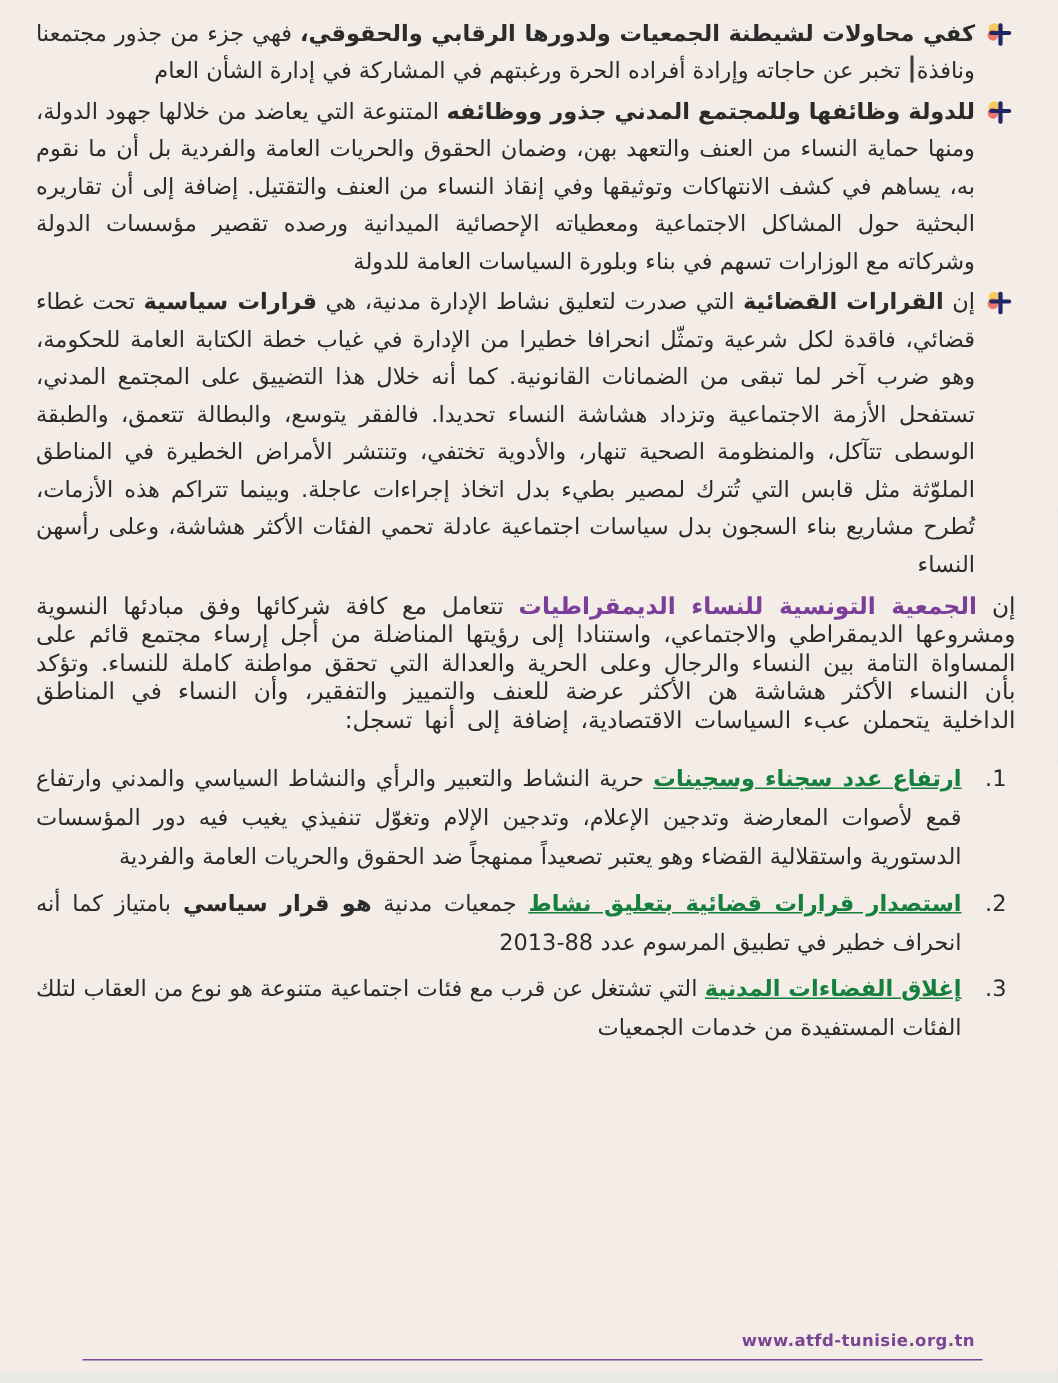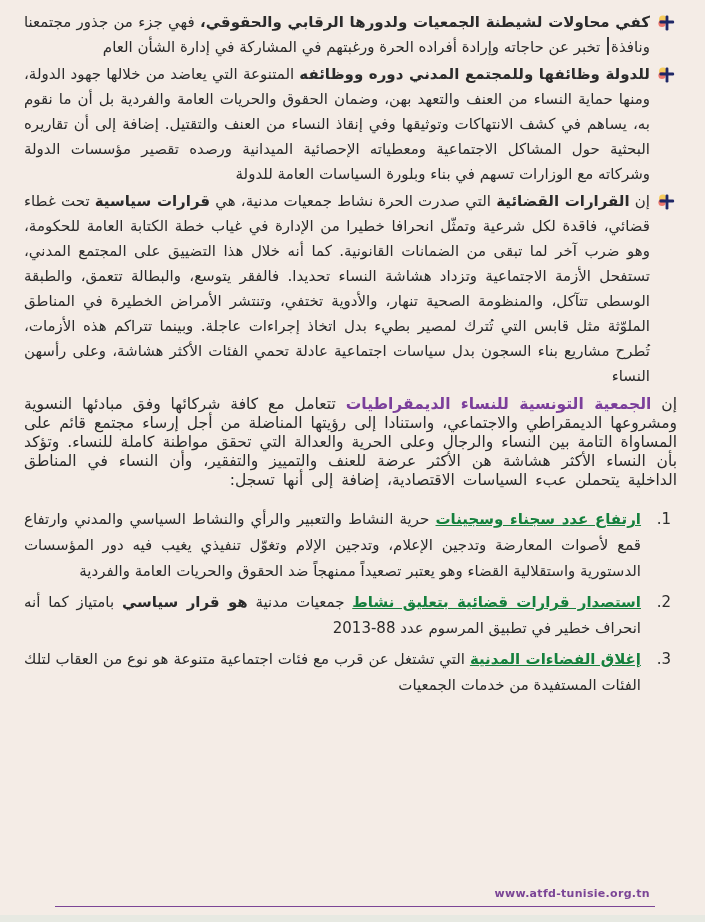--- a/index.html
+++ b/index.html
@@ -59,36 +59,36 @@
 
     <div class="bullet">
       <span class="pin">
         <svg width="17" height="16" viewBox="0 0 17 16">
           <circle cx="5" cy="4.5" r="4" fill="#f6c94f" opacity="0.9"></circle>
           <circle cx="4" cy="8.5" r="3.6" fill="#ec6a60" opacity="0.9"></circle>
           <rect x="7.6" y="0.5" width="2.8" height="15" rx="1.2" fill="#1f2766"></rect>
           <rect x="1.5" y="5.6" width="14.6" height="2.8" rx="1.2" fill="#1f2766"></rect>
         </svg>
       </span>
-      <span class="lead">للدولة وظائفها وللمجتمع المدني دوره ووظائفه</span>
+      <span class="lead">للدولة وظائفها وللمجتمع المدني جذور ووظائفه</span>
       <span>المتنوعة التي يعاضد من خلالها جهود الدولة، ومنها حماية النساء من العنف والتعهد بهن، وضمان الحقوق والحريات العامة والفردية بل أن ما نقوم به، يساهم في كشف الانتهاكات وتوثيقها وفي إنقاذ النساء من العنف والتقتيل. إضافة إلى أن تقاريره البحثية حول المشاكل الاجتماعية ومعطياته الإحصائية الميدانية ورصده تقصير مؤسسات الدولة وشركاته مع الوزارات تسهم في بناء وبلورة السياسات العامة للدولة</span>
     </div>
 
     <div class="bullet">
       <span class="pin">
         <svg width="17" height="16" viewBox="0 0 17 16">
           <circle cx="5" cy="4.5" r="4" fill="#f6c94f" opacity="0.9"></circle>
           <circle cx="4" cy="8.5" r="3.6" fill="#ec6a60" opacity="0.9"></circle>
           <rect x="7.6" y="0.5" width="2.8" height="15" rx="1.2" fill="#1f2766"></rect>
           <rect x="1.5" y="5.6" width="14.6" height="2.8" rx="1.2" fill="#1f2766"></rect>
         </svg>
       </span>
       <span>إن</span>
       <span class="lead">القرارات القضائية</span>
-      <span>التي صدرت الحرة نشاط جمعيات مدنية، هي</span>
+      <span>التي صدرت لتعليق نشاط الإدارة مدنية، هي</span>
       <span class="lead">قرارات سياسية</span>
       <span>تحت غطاء قضائي، فاقدة لكل شرعية وتمثّل انحرافا خطيرا من الإدارة في غياب خطة الكتابة العامة للحكومة، وهو ضرب آخر لما تبقى من الضمانات القانونية. كما أنه خلال هذا التضييق على المجتمع المدني، تستفحل الأزمة الاجتماعية وتزداد هشاشة النساء تحديدا. فالفقر يتوسع، والبطالة تتعمق، والطبقة الوسطى تتآكل، والمنظومة الصحية تنهار، والأدوية تختفي، وتنتشر الأمراض الخطيرة في المناطق الملوّثة مثل قابس التي تُترك لمصير بطيء بدل اتخاذ إجراءات عاجلة. وبينما تتراكم هذه الأزمات، تُطرح مشاريع بناء السجون بدل سياسات اجتماعية عادلة تحمي الفئات الأكثر هشاشة، وعلى رأسهن النساء</span>
     </div>
 
     <p class="para">
       <span>إن</span>
       <span class="purple">الجمعية التونسية للنساء الديمقراطيات</span>
       <span>تتعامل مع كافة شركائها وفق مبادئها النسوية ومشروعها الديمقراطي والاجتماعي، واستنادا إلى رؤيتها المناضلة من أجل إرساء مجتمع قائم على المساواة التامة بين النساء والرجال وعلى الحرية والعدالة التي تحقق مواطنة كاملة للنساء. وتؤكد بأن النساء الأكثر هشاشة هن الأكثر عرضة للعنف والتمييز والتفقير، وأن النساء في المناطق الداخلية يتحملن عبء السياسات الاقتصادية، إضافة إلى أنها تسجل:</span>
     </p>
 

